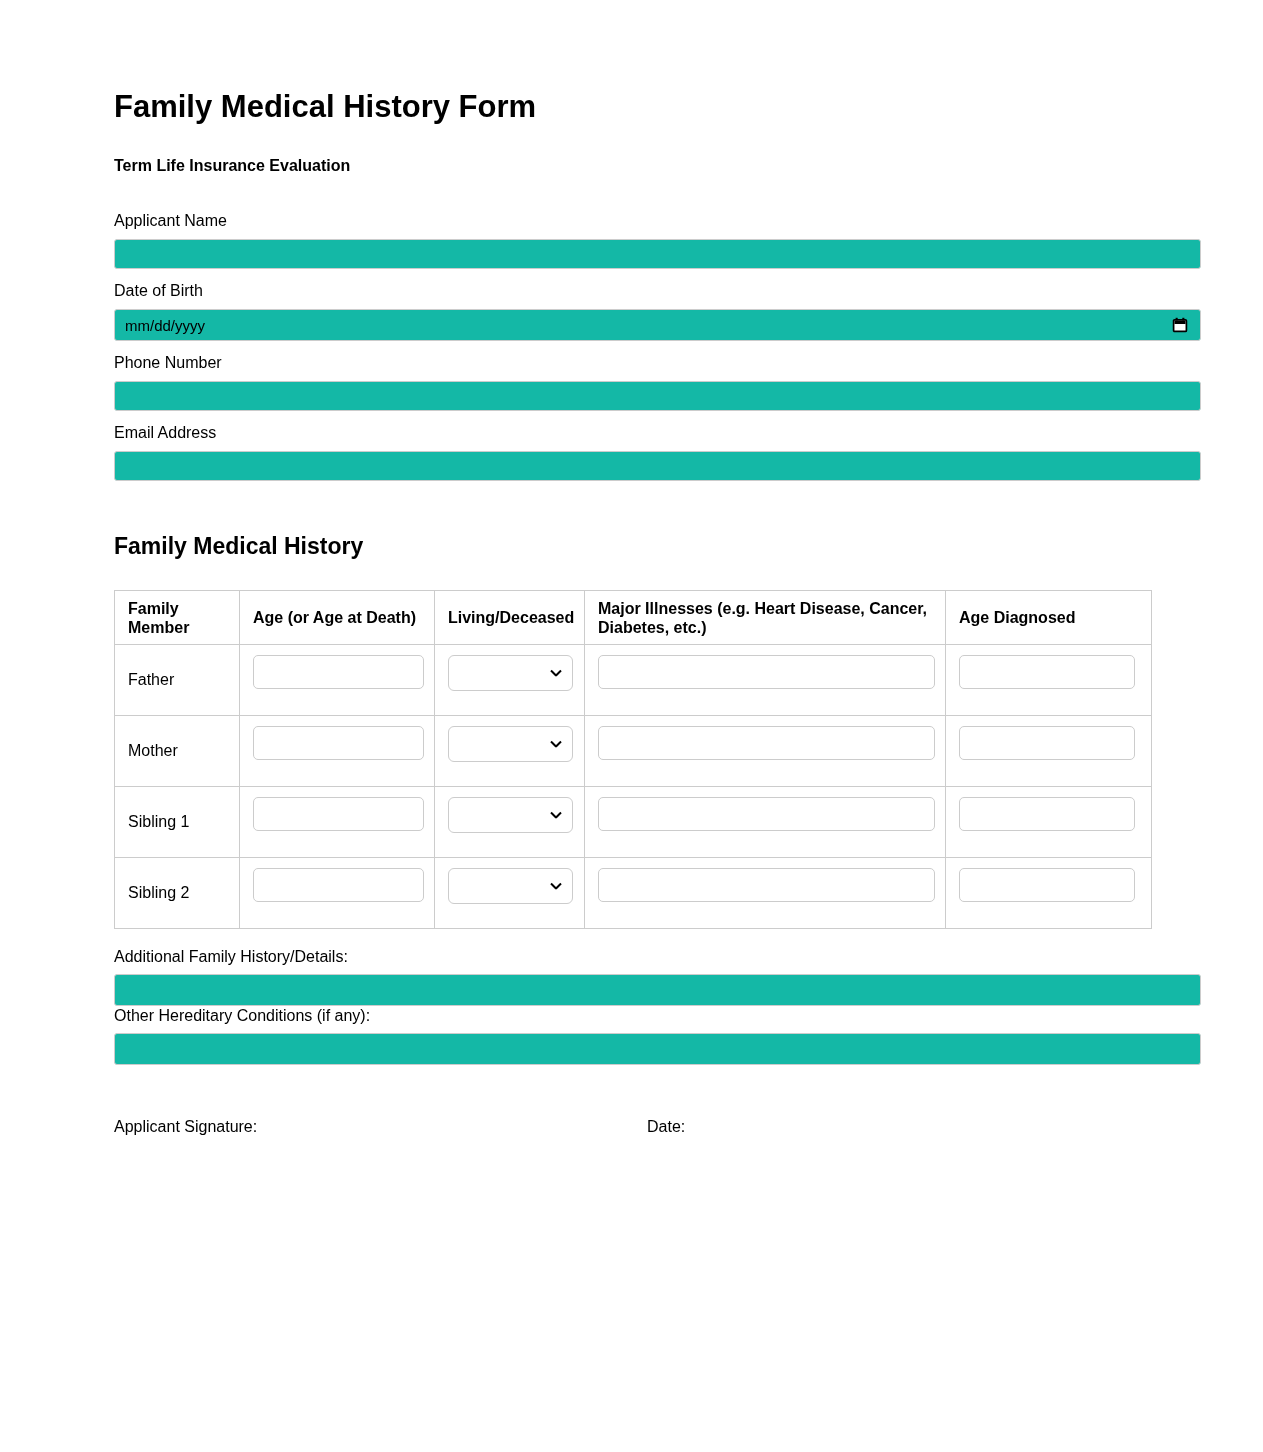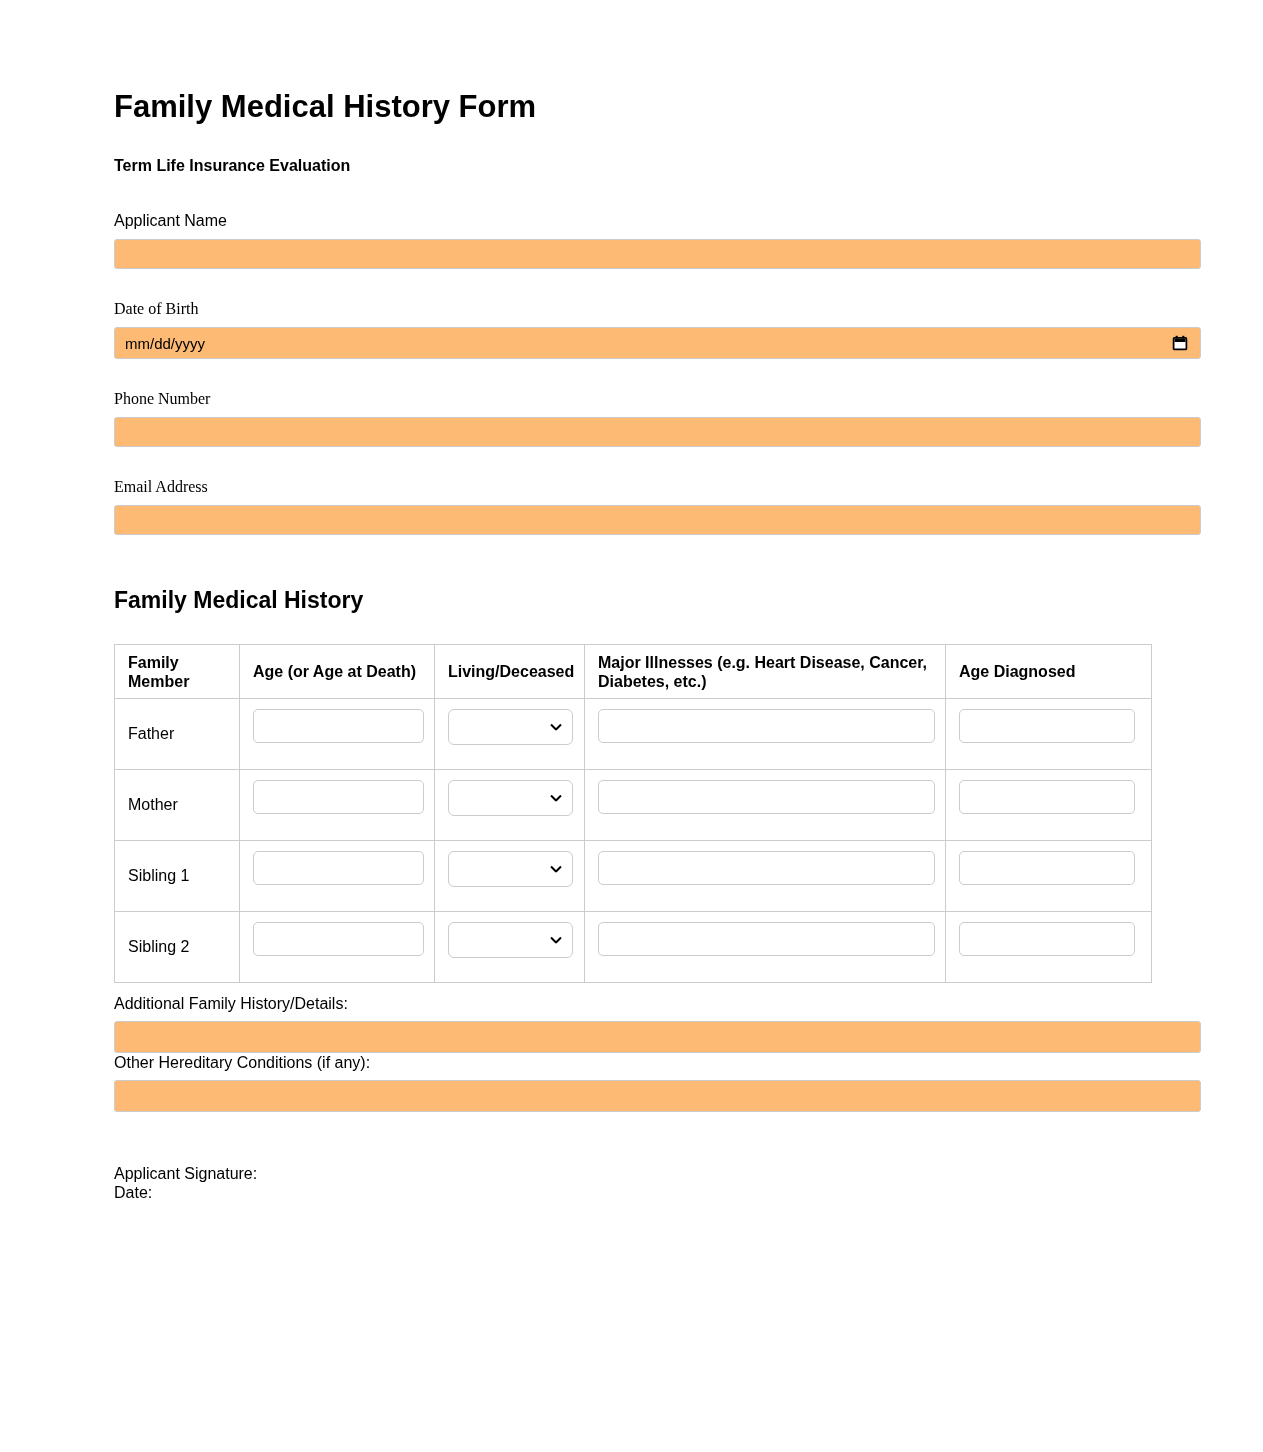--- a/index.html
+++ b/index.html
@@ -9,27 +9,27 @@
     background: #ffffff; color: #000000;
     font-family: "Liberation Sans", sans-serif;
   }
   .content { padding: 0 62px 0 114px; }
 
   .form-title { font-size: 31px; line-height: 38px; font-weight: 700; margin: 0; padding-top: 88px; }
   .form-subtitle { font-size: 16px; line-height: 28px; font-weight: 700; margin: 26px 0 0 0; }
 
   .field-label { display: block; font-size: 16px; line-height: 19px; }
   .mt-19 { margin-top: 31px; }
-  .mt-22 { margin-top: 30px; font-family: Liberation Serif, serif; }
-  .mt-29 { margin-top: 11px; }
+  .mt-22 { margin-top: 12px; }
+  .mt-29 { margin-top: 18px; }
   .mt-54 { }
 
   .text-input {
     display: block; width: 100%; height: 30px; margin-top: 9px;
-    border: 1px solid #cccccc; border-radius: 3px; background: #fdba74;
+    border: 1px solid #cccccc; border-radius: 3px; background: #14b8a6;
     padding: 0 10px; font-size: 15px; font-family: inherit; color: #000000; outline: none;
   }
   .date-wrap { position: relative; margin-top: 9px; }
   .date-wrap .text-input { margin-top: 0; height: 32px; padding-right: 44px; }
   .calendar-icon { position: absolute; right: 13px; top: 50%; transform: translateY(-50%); width: 16px; height: 16px; cursor: pointer; }
 
   .history-heading { font-size: 23px; line-height: 27px; font-weight: 700; margin: 52px 0 0 0; }
 
   table.history-table { border-collapse: collapse; table-layout: fixed; width: 1037px; margin-top: 30px; }
   .history-table th, .history-table td {
@@ -51,21 +51,21 @@
   .select-wrap { position: relative; display: inline-block; width: 125px; height: 36px; margin-bottom: 14px; vertical-align: middle; }
   .cell-select {
     appearance: none; -webkit-appearance: none; -moz-appearance: none;
     width: 100%; height: 100%; border: 1px solid #cccccc; border-radius: 6px;
     background: #ffffff; padding: 0 28px 0 8px; font-size: 15px; font-family: inherit; outline: none;
   }
   .chevron-down-icon { position: absolute; right: 11px; top: 50%; transform: translateY(-50%); pointer-events: none; }
 
   .wide-input { margin-top: 8px; height: 32px; }
 
-  .signature-row { display: flex; margin-top: 52px; font-size: 16px; line-height: 19px; flex-direction: column; }
+  .signature-row { display: flex; margin-top: 52px; font-size: 16px; line-height: 19px; }
   .sig-cell { width: 533px; }
 </style>
 </head>
 <body>
 
 <div class="content">
 
   <h1 class="form-title">Family Medical History Form</h1>
   <h2 class="form-subtitle">Term Life Insurance Evaluation</h2>
 

